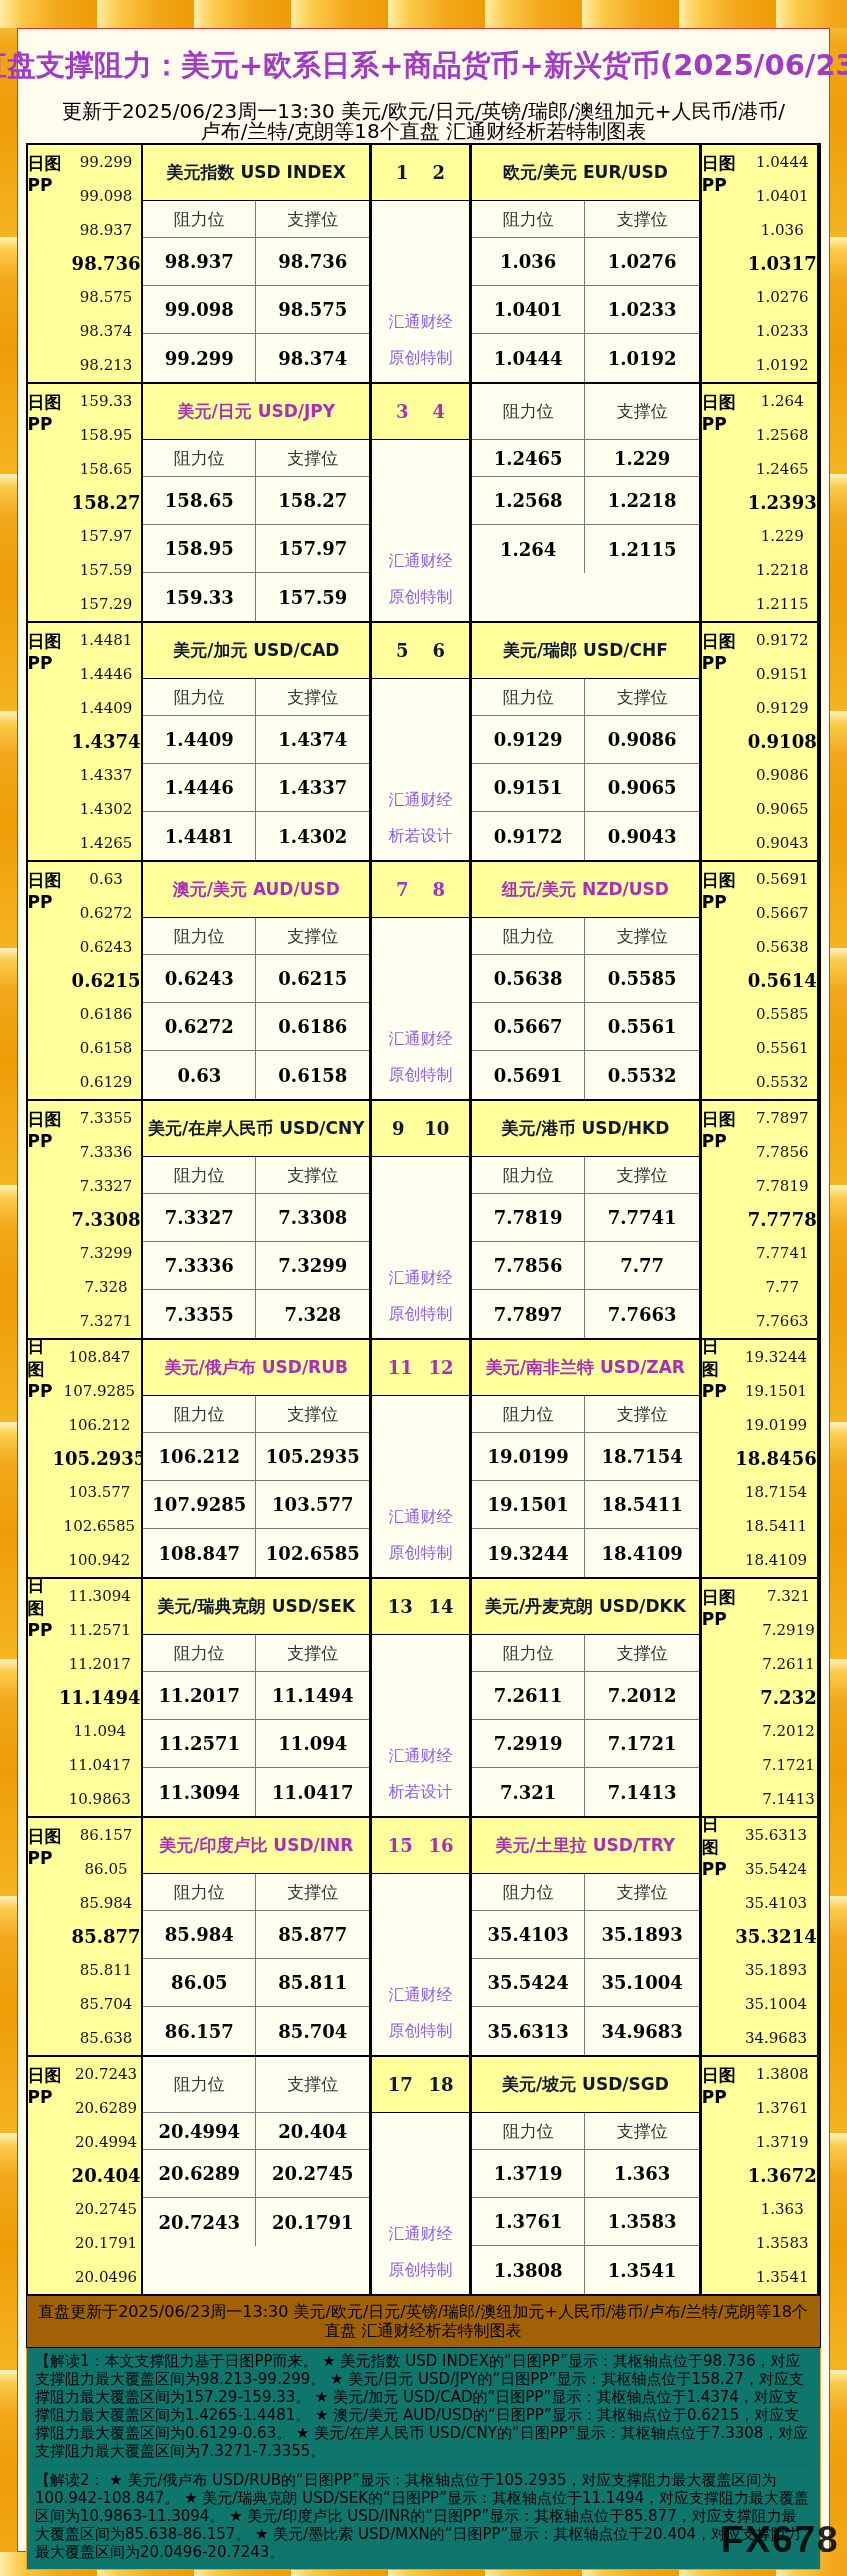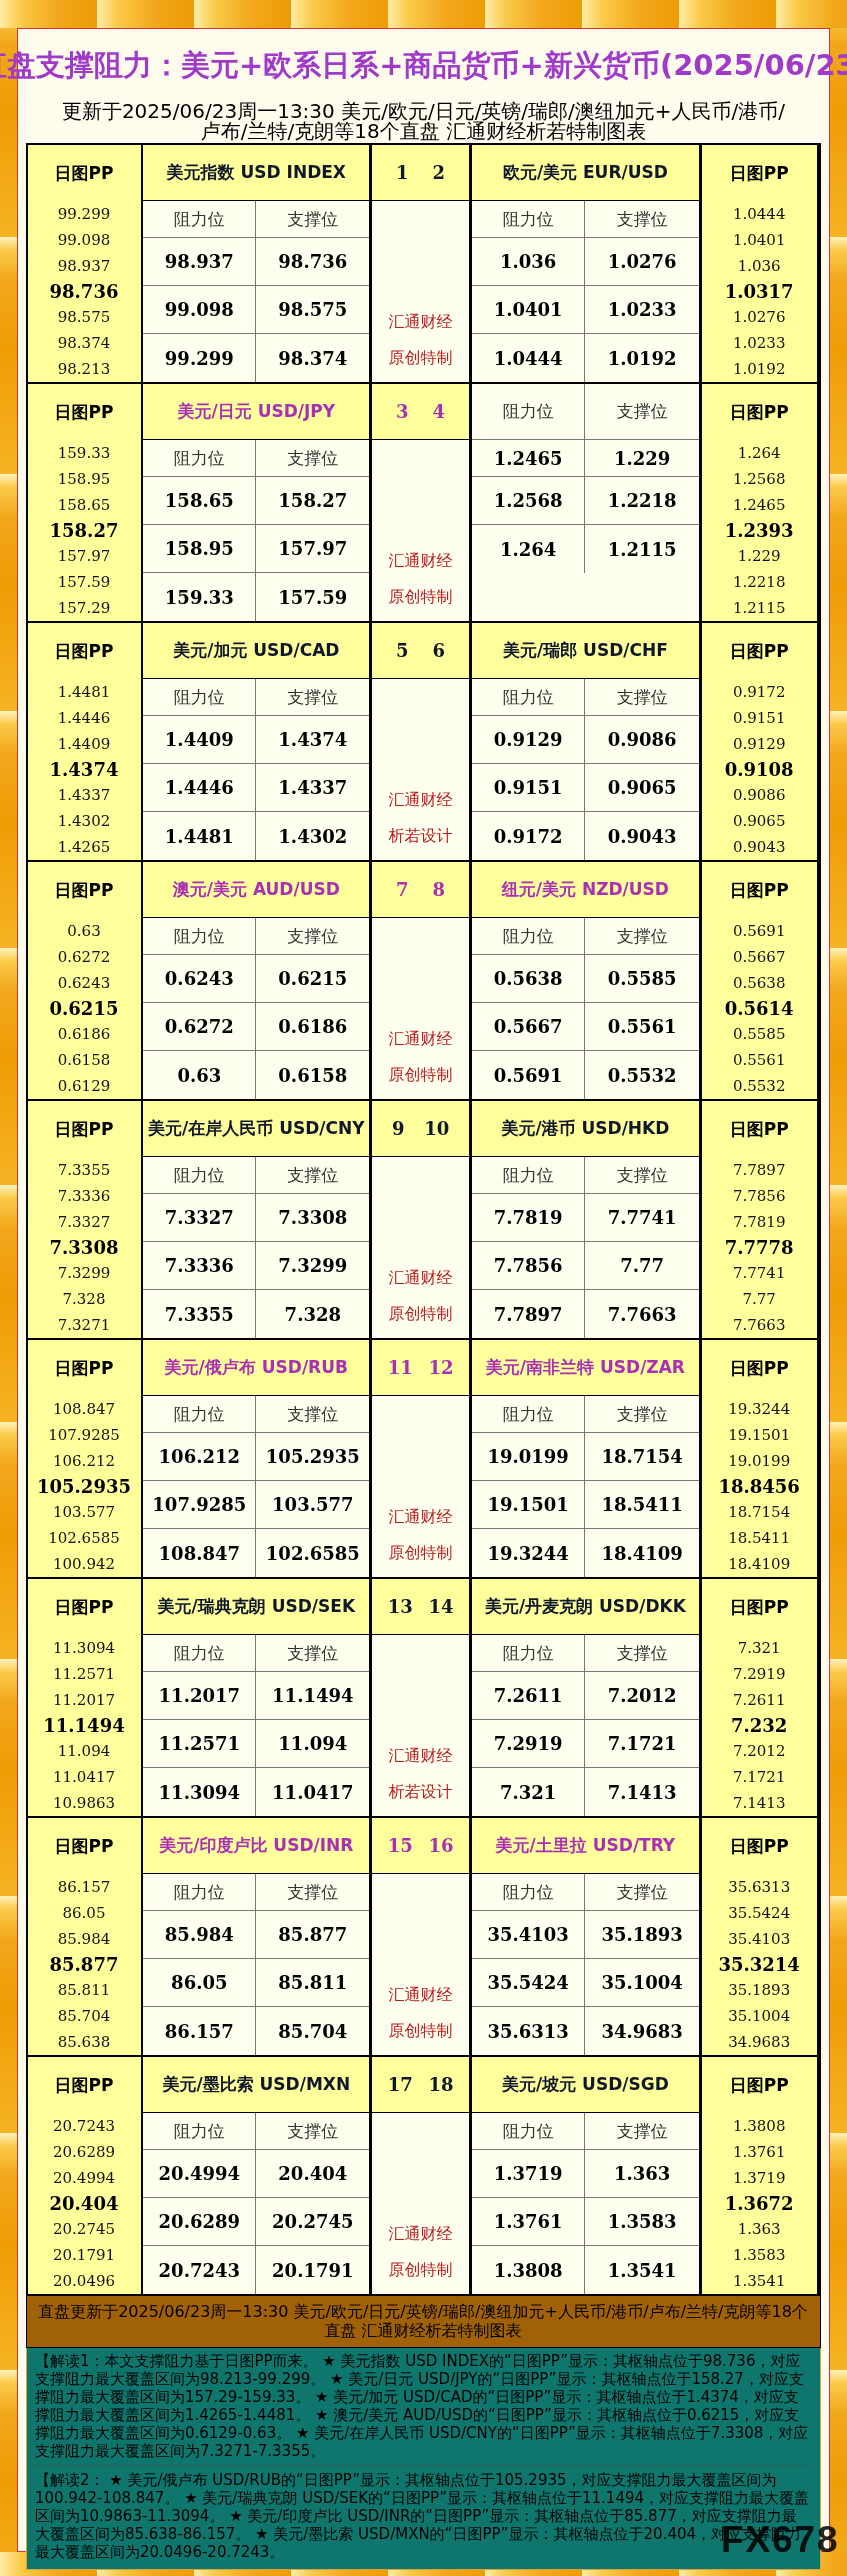--- a/index.html
+++ b/index.html
@@ -26,21 +26,21 @@
     padding:0 37px;box-sizing:border-box;
   }
   .blocks-wrap{
     margin-left:7.5px;width:795px;box-sizing:border-box;
     border:2.8px solid #000;border-bottom:none;background:#000;
   }
   .block{
     display:grid;grid-template-columns:113px 226px 97px 227px 115px;
     column-gap:2.8px;height:237px;border-bottom:2.8px solid #000;background:#000;
   }
-  .ppcol{background:#FFFF9C;display:flex;flex-direction:column;}
+  .ppcol{background:#FFFF9C;display:flex;flex-direction:row;}
   .pp-title{height:56px;display:flex;align-items:center;justify-content:center;
     font-weight:bold;font-size:17px;color:#000;}
   .pp-vals{flex:1;display:grid;grid-auto-rows:1fr;}
   .pp-val{display:flex;align-items:center;justify-content:center;
     font-family:"DejaVu Serif","Liberation Serif",serif;font-size:15px;color:#111;}
   .pp-val.pivot{font-size:18px;font-weight:bold;color:#000;}
   .pair{background:#FFFFF0;display:grid;grid-template-rows:56px 37px 48px 48px 48px;}
   .pair-title{
     background:#FFFF9C;border-bottom:1.9px solid #000;box-sizing:border-box;
     display:flex;align-items:center;justify-content:center;
@@ -62,21 +62,21 @@
     font-size:18px;font-weight:bold;color:#000;
   }
   .mid{background:#FFFFF0;display:flex;flex-direction:column;}
   .mid-head{
     height:56px;background:#FFFF9C;border-bottom:1.9px solid #000;box-sizing:border-box;
     display:flex;align-items:center;justify-content:space-evenly;
     font-weight:bold;font-size:18px;font-family:"DejaVu Serif","Liberation Serif",serif;
   }
   .mid-body{flex:1;display:flex;align-items:flex-end;justify-content:center;padding-bottom:13px;}
   .wm{display:flex;flex-direction:column;gap:15px;text-align:center;
-    color:#b91c1c;font-size:16px;}
+    color:#8b5cf6;font-size:16px;}
   .summary{
     margin-left:7.5px;width:795px;box-sizing:border-box;
     border:0.9px solid #000;border-top:none;background:#a16207;
     text-align:center;font-size:16px;line-height:19.7px;color:#000;padding:5.6px 9.4px;
   }
   .notes{
     margin-left:7.5px;width:795px;box-sizing:border-box;
     border:0.9px solid #DFA23A;border-top:none;background:#0f766e;
     font-size:15px;line-height:18px;color:#000;padding:4.7px 8.4px 8.4px;
   }
@@ -712,21 +712,20 @@
             <div class="pp-val">20.7243</div>
             <div class="pp-val">20.6289</div>
             <div class="pp-val">20.4994</div>
             <div class="pp-val pivot">20.404</div>
             <div class="pp-val">20.2745</div>
             <div class="pp-val">20.1791</div>
             <div class="pp-val">20.0496</div>
           </div>
         </div>
         <div class="pair">
-          <div class="pair-title c-red">美元/墨比索 USD/MXN</div>
           <div class="pair-sub">
             <div class="sub-cell">阻力位</div>
             <div class="sub-cell">支撑位</div>
           </div>
           <div class="pair-row">
             <div class="val-cell">20.4994</div>
             <div class="val-cell">20.404</div>
           </div>
           <div class="pair-row">
             <div class="val-cell">20.6289</div>

